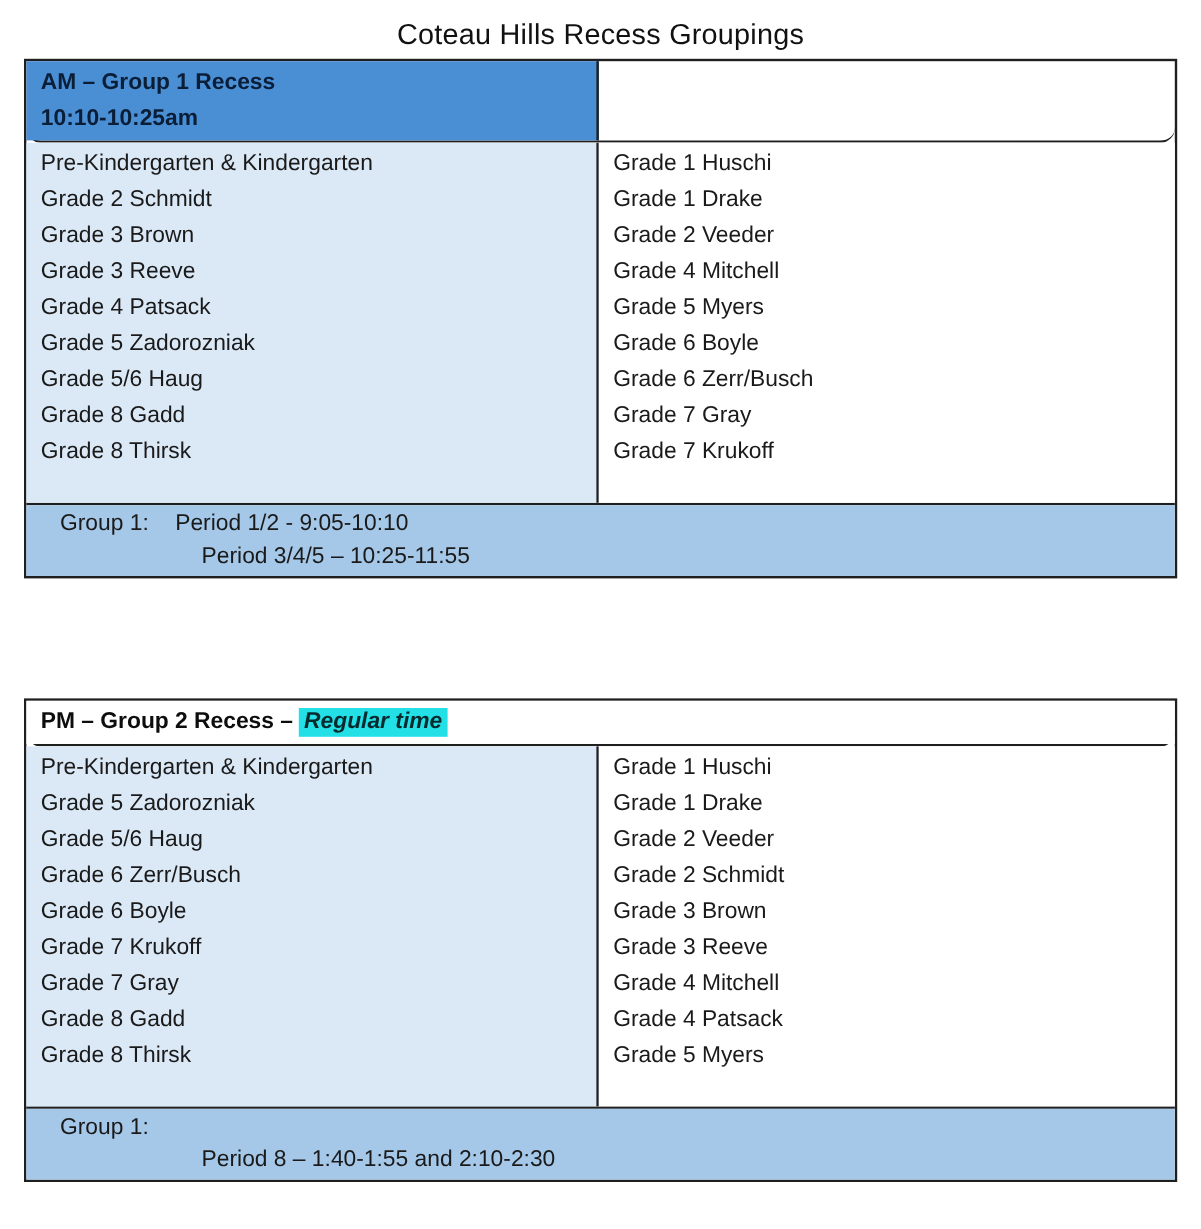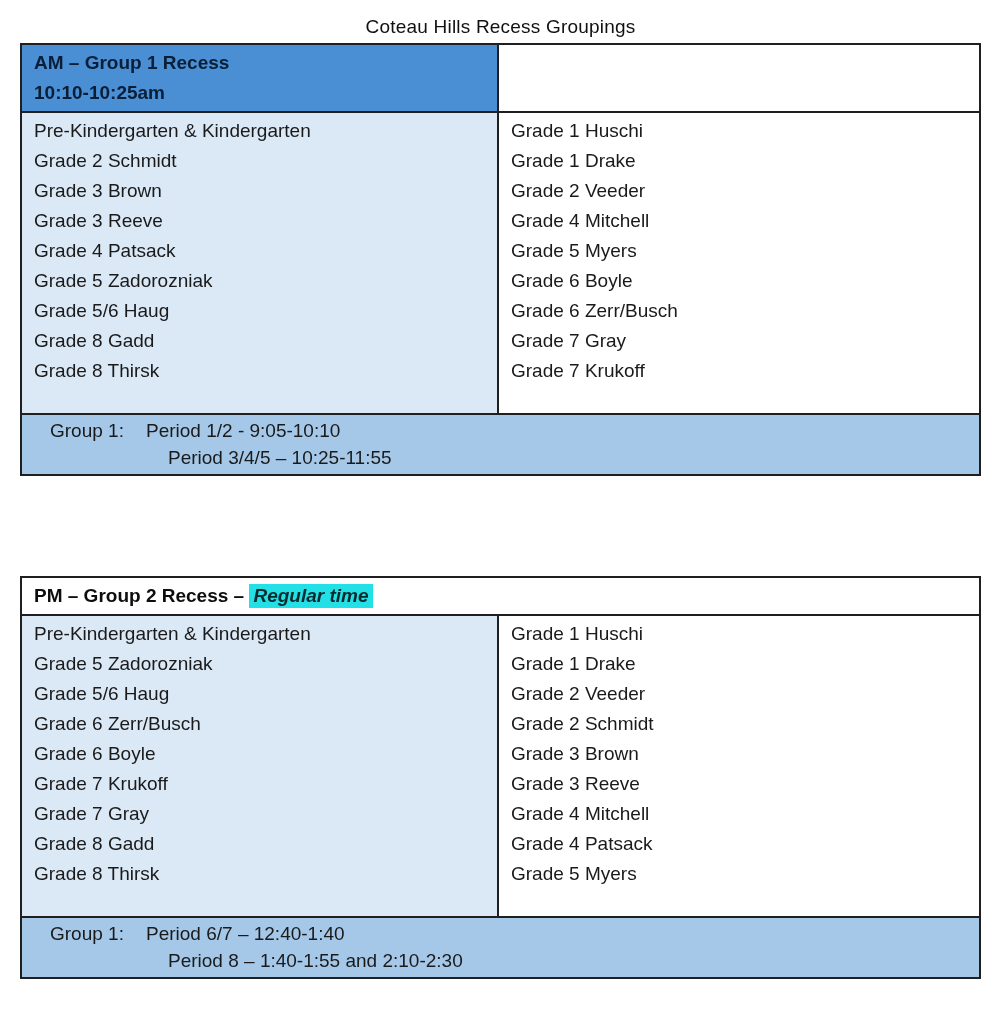--- a/index.html
+++ b/index.html
@@ -15,38 +15,38 @@
   html,body{width:1001px;background:#ffffff;}
   body{
     height:1024px;
     font-family:"Liberation Sans","DejaVu Sans",sans-serif;
     color:var(--text);
     overflow:hidden;
   }
   .doc-title{
     text-align:center;
     padding-top:16px;
-    font-size:19px;
+    font-size:24px;
     letter-spacing:0.2px;
     color:#111;
   }
   .recess-table{
     width:961px;
     margin:0 20px;
     border:2px solid var(--border);
     background:#fff;
   }
   .recess-table.first{margin-top:5px;}
   .recess-table.second{margin-top:100px;}
   .tbl-row{display:flex;}
   .cell{flex:0 0 auto;}
   .cell.g1{width:477px;border-right:2px solid var(--border);}
   .cell.g2{width:480px;flex:1 1 auto;}
   
-  .header-row{border-bottom:2px solid var(--border);}
+  .header-row{border-bottom:2px solid var(--border);border-radius:12px;}
   .header-cell{
     font-weight:bold;
     font-size:19px;
     line-height:30px;
     padding:3px 10px 3px 12px;
   }
   .header-cell.g1{
     background:var(--header-blue);
     color:var(--header-text);
   }
@@ -152,17 +152,16 @@
       <div>Grade 3 Brown</div>
       <div>Grade 3 Reeve</div>
       <div>Grade 4 Mitchell</div>
       <div>Grade 4 Patsack</div>
       <div>Grade 5 Myers</div>
     </div>
   </div>
   <div class="footer-row">
     <div class="footer-line1">
       <span class="footer-label">Group 1:</span>
-      <span>Period 6/7 – 12:40-1:40</span>
     </div>
     <div class="footer-line2">Period 8 – 1:40-1:55 and 2:10-2:30</div>
   </div>
 </div>
 
 </body></html>

